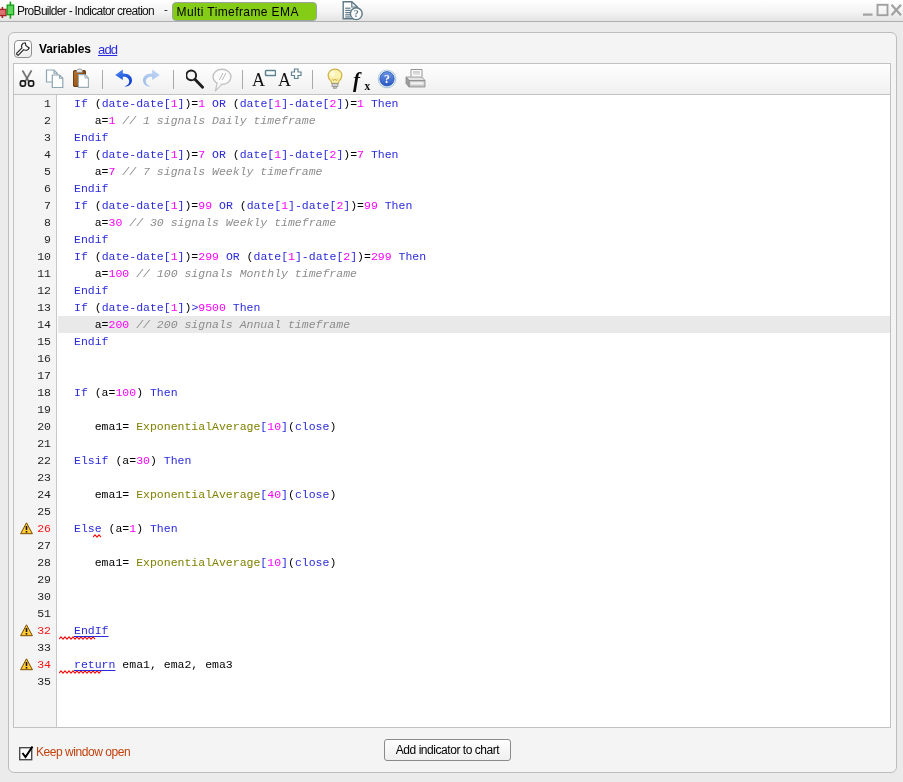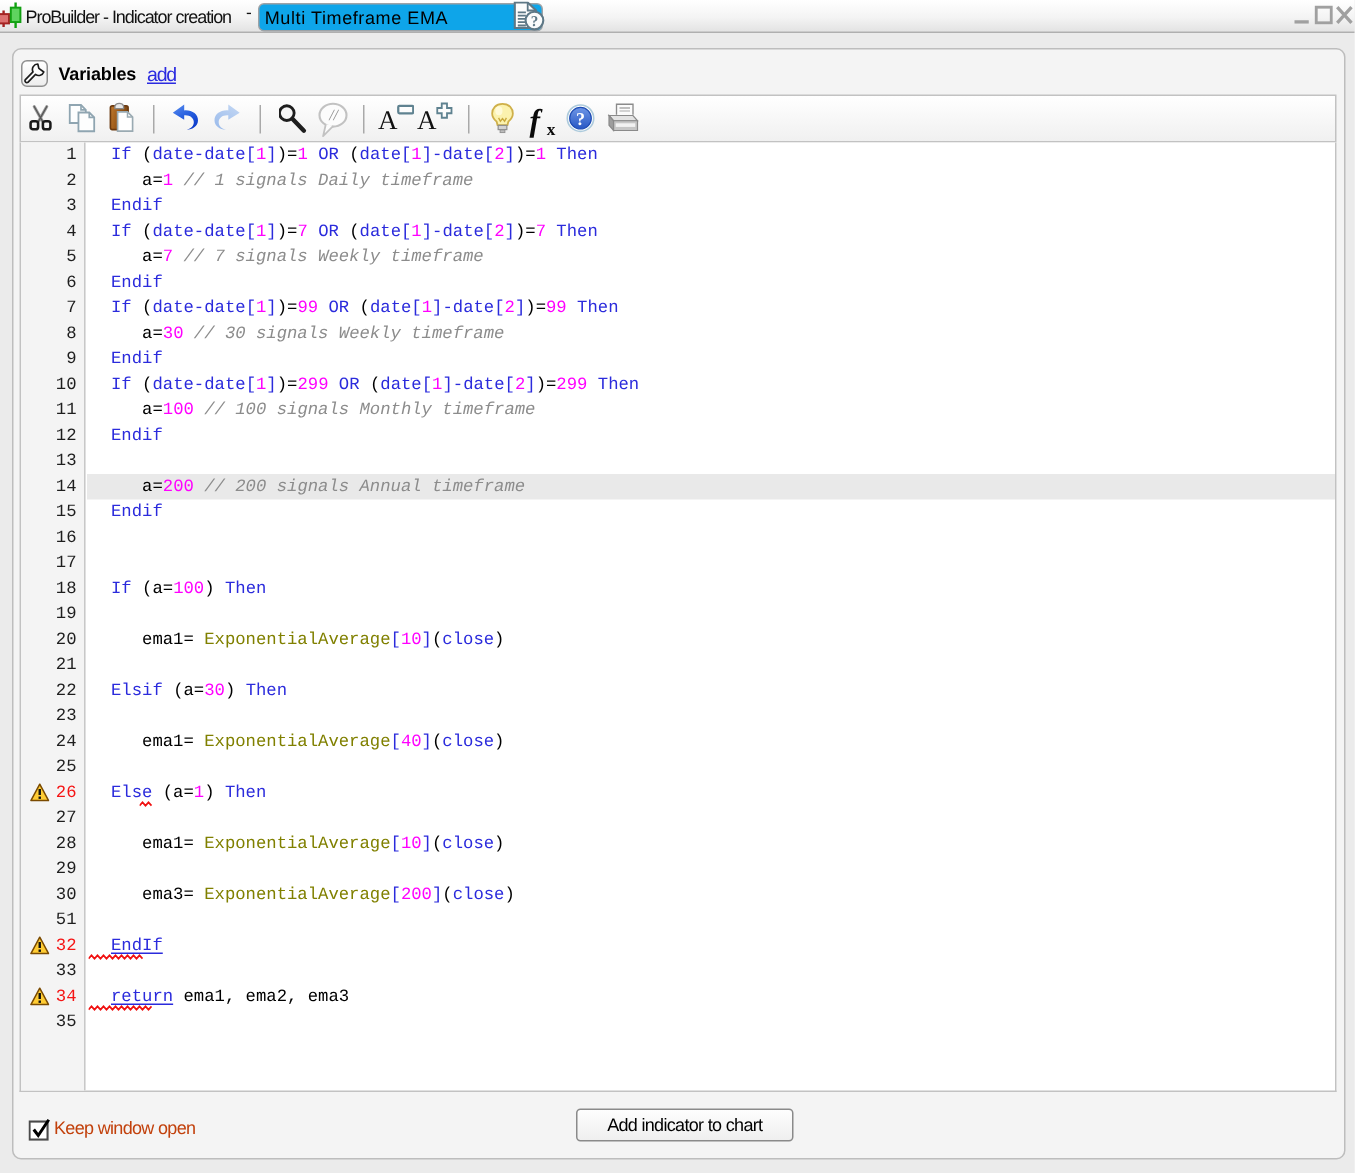--- a/index.html
+++ b/index.html
@@ -3,21 +3,21 @@
 <style>
 html,body{margin:0;padding:0;width:903px;height:782px;overflow:hidden;background:#EBEBEB;
   font-family:"Liberation Sans",sans-serif;}
 *{box-sizing:border-box;}
 .abs{position:absolute;}
 
 #titlebar{left:0;top:0;width:903px;height:22px;
   background:linear-gradient(#FFFFFF,#F4F4F4 55%,#E3E3E3);border-bottom:1px solid #AFAFAF;}
 #title{left:17px;top:4px;font-size:12px;letter-spacing:-0.7px;color:#121212;}
 #tdash{left:164px;top:3px;font-size:11.5px;color:#121212;}
-#tinput{left:172px;top:1.5px;width:190px;height:19px;background:#0ea5e9;border:1px solid #9DA2A6;
+#tinput{left:172px;top:1.5px;width:145px;height:19px;background:#84cc16;border:1px solid #9DA2A6;
   border-radius:4px;font-size:12px;letter-spacing:0.4px;color:#000;line-height:18px;padding-left:3.5px;}
 
 #panel{left:8px;top:32px;width:889px;height:741px;background:#F4F4F4;
   border:1px solid #BDBDBD;border-radius:6px;}
 #wrenchbtn{left:14px;top:40px;width:18px;height:18px;border:1px solid #8F8F8F;border-radius:4px;
   background:linear-gradient(#FFFFFF,#EDEDED);}
 #vars{left:39px;top:42px;font-size:12px;letter-spacing:-0.1px;font-weight:bold;color:#000;}
 #add{left:98px;top:42px;font-size:13px;letter-spacing:-0.8px;color:#2B2BE0;text-decoration:underline;}
 
 #toolbar{left:13px;top:63px;width:878px;height:32px;background:linear-gradient(#FFFFFF,#F0F0F0);
@@ -36,21 +36,21 @@
 .k{color:#2B2BDC;}
 .n{color:#FF00FF;}
 .f{color:#808000;}
 .c{color:#8C8C8C;font-style:italic;}
 .uw{text-decoration:underline;text-decoration-thickness:1px;text-underline-offset:2px;}
 .zig{position:absolute;top:14px;height:4px;}
 .warn{position:absolute;left:6px;top:2px;}
 
 #cbx{left:19px;top:745px;}
 #cblabel{left:36px;top:745px;font-size:12px;letter-spacing:-0.45px;color:#c2410c;}
-#addbtn{left:384px;top:739px;width:145px;height:22px;background:linear-gradient(#FEFEFE,#EFEFEF);
+#addbtn{left:384px;top:739px;width:127px;height:22px;background:linear-gradient(#FEFEFE,#EFEFEF);
   border:1px solid #8A8A8A;border-radius:3px;font-size:12px;letter-spacing:-0.45px;color:#000;text-align:center;line-height:20px;}
 .icon{position:absolute;top:68px;}
 text{font-family:"Liberation Serif",serif;}
 </style></head>
 <body>
 <div id="titlebar" class="abs"></div>
 <svg class="abs" style="left:0;top:0" width="16" height="21" viewBox="0 0 16 21">
   <line x1="2.4" y1="7" x2="2.4" y2="18" stroke="#A42222" stroke-width="1.6"></line>
   <rect x="-1" y="9.4" width="7" height="6.2" fill="#DD7070" stroke="#A42222" stroke-width="1.3"></rect>
   <line x1="10.4" y1="1.6" x2="10.4" y2="18.6" stroke="#0FA00F" stroke-width="1.6"></line>
@@ -193,21 +193,21 @@
       <div class="row" style="top:34px"><span class="ln">3</span><span class="code"><span class="k">Endif</span></span></div>
       <div class="row" style="top:51px"><span class="ln">4</span><span class="code"><span class="k">If</span> (<span class="k">date</span><span class="k">-</span><span class="k">date</span><span class="k">[</span><span class="n">1</span><span class="k">]</span>)=<span class="n">7</span> <span class="k">OR</span> (<span class="k">date</span><span class="k">[</span><span class="n">1</span><span class="k">]</span><span class="k">-</span><span class="k">date</span><span class="k">[</span><span class="n">2</span><span class="k">]</span>)=<span class="n">7</span> <span class="k">Then</span></span></div>
       <div class="row" style="top:68px"><span class="ln">5</span><span class="code">   a=<span class="n">7</span> <span class="c">// 7 signals Weekly timeframe</span></span></div>
       <div class="row" style="top:85px"><span class="ln">6</span><span class="code"><span class="k">Endif</span></span></div>
       <div class="row" style="top:102px"><span class="ln">7</span><span class="code"><span class="k">If</span> (<span class="k">date</span><span class="k">-</span><span class="k">date</span><span class="k">[</span><span class="n">1</span><span class="k">]</span>)=<span class="n">99</span> <span class="k">OR</span> (<span class="k">date</span><span class="k">[</span><span class="n">1</span><span class="k">]</span><span class="k">-</span><span class="k">date</span><span class="k">[</span><span class="n">2</span><span class="k">]</span>)=<span class="n">99</span> <span class="k">Then</span></span></div>
       <div class="row" style="top:119px"><span class="ln">8</span><span class="code">   a=<span class="n">30</span> <span class="c">// 30 signals Weekly timeframe</span></span></div>
       <div class="row" style="top:136px"><span class="ln">9</span><span class="code"><span class="k">Endif</span></span></div>
       <div class="row" style="top:153px"><span class="ln">10</span><span class="code"><span class="k">If</span> (<span class="k">date</span><span class="k">-</span><span class="k">date</span><span class="k">[</span><span class="n">1</span><span class="k">]</span>)=<span class="n">299</span> <span class="k">OR</span> (<span class="k">date</span><span class="k">[</span><span class="n">1</span><span class="k">]</span><span class="k">-</span><span class="k">date</span><span class="k">[</span><span class="n">2</span><span class="k">]</span>)=<span class="n">299</span> <span class="k">Then</span></span></div>
       <div class="row" style="top:170px"><span class="ln">11</span><span class="code">   a=<span class="n">100</span> <span class="c">// 100 signals Monthly timeframe</span></span></div>
       <div class="row" style="top:187px"><span class="ln">12</span><span class="code"><span class="k">Endif</span></span></div>
-      <div class="row" style="top:204px"><span class="ln">13</span></div>
+      <div class="row" style="top:204px"><span class="ln">13</span><span class="code"><span class="k">If</span> (<span class="k">date</span><span class="k">-</span><span class="k">date</span><span class="k">[</span><span class="n">1</span><span class="k">]</span>)<span class="k">&gt;</span><span class="n">9500</span> <span class="k">Then</span></span></div>
       <div class="row" style="top:221px"><span class="ln">14</span><span class="code">   a=<span class="n">200</span> <span class="c">// 200 signals Annual timeframe</span></span></div>
       <div class="row" style="top:238px"><span class="ln">15</span><span class="code"><span class="k">Endif</span></span></div>
       <div class="row" style="top:255px"><span class="ln">16</span><span class="code"></span></div>
       <div class="row" style="top:272px"><span class="ln">17</span><span class="code"></span></div>
       <div class="row" style="top:289px"><span class="ln">18</span><span class="code"><span class="k">If</span> (a=<span class="n">100</span>) <span class="k">Then</span></span></div>
       <div class="row" style="top:306px"><span class="ln">19</span><span class="code"></span></div>
       <div class="row" style="top:323px"><span class="ln">20</span><span class="code">   ema1= <span class="f">ExponentialAverage</span><span class="k">[</span><span class="n">10</span><span class="k">]</span>(<span class="k">close</span>)</span></div>
       <div class="row" style="top:340px"><span class="ln">21</span><span class="code"></span></div>
       <div class="row" style="top:357px"><span class="ln">22</span><span class="code"><span class="k">Elsif</span> (a=<span class="n">30</span>) <span class="k">Then</span></span></div>
       <div class="row" style="top:374px"><span class="ln">23</span><span class="code"></span></div>
@@ -216,21 +216,21 @@
       <div class="row" style="top:425px"><svg class="warn" width="13" height="13" viewBox="0 0 13 13">
           <path d="M6.5,0.8 L12.4,11.7 L0.6,11.7 Z" fill="#FFCC33" stroke="#7A4A00" stroke-width="1" stroke-linejoin="round"></path>
           <rect x="5.7" y="4" width="1.6" height="4" fill="#111"></rect>
           <rect x="5.7" y="9" width="1.6" height="1.6" fill="#111"></rect>
         </svg><svg class="zig" style="left:79px" width="10" height="4" viewBox="0 0 10 4">
           <path d="M0,3.1 L2,0.9 L4,3.1 L6,0.9 L8,3.1" fill="none" stroke="#F01010" stroke-width="1.1"></path>
         </svg><span class="ln lnw">26</span><span class="code"><span class="k">Else</span> (a=<span class="n">1</span>) <span class="k">Then</span></span></div>
       <div class="row" style="top:442px"><span class="ln">27</span><span class="code"></span></div>
       <div class="row" style="top:459px"><span class="ln">28</span><span class="code">   ema1= <span class="f">ExponentialAverage</span><span class="k">[</span><span class="n">10</span><span class="k">]</span>(<span class="k">close</span>)</span></div>
       <div class="row" style="top:476px"><span class="ln">29</span></div>
-      <div class="row" style="top:493px"><span class="ln">30</span><span class="code">   ema3= <span class="f">ExponentialAverage</span><span class="k">[</span><span class="n">200</span><span class="k">]</span>(<span class="k">close</span>)</span></div>
+      <div class="row" style="top:493px"><span class="ln">30</span></div>
       <div class="row" style="top:510px"><span class="ln">51</span><span class="code"></span></div>
       <div class="row" style="top:527px"><svg class="warn" width="13" height="13" viewBox="0 0 13 13">
           <path d="M6.5,0.8 L12.4,11.7 L0.6,11.7 Z" fill="#FFCC33" stroke="#7A4A00" stroke-width="1" stroke-linejoin="round"></path>
           <rect x="5.7" y="4" width="1.6" height="4" fill="#111"></rect>
           <rect x="5.7" y="9" width="1.6" height="1.6" fill="#111"></rect>
         </svg><svg class="zig" style="left:45px" width="37" height="4" viewBox="0 0 37 4">
           <path d="M0,3.1 L2,0.9 L4,3.1 L6,0.9 L8,3.1 L10,0.9 L12,3.1 L14,0.9 L16,3.1 L18,0.9 L20,3.1 L22,0.9 L24,3.1 L26,0.9 L28,3.1 L30,0.9 L32,3.1 L34,0.9 L36,3.1" fill="none" stroke="#F01010" stroke-width="1.1"></path>
         </svg><span class="ln lnw">32</span><span class="code"><span class="k uw">EndIf</span></span></div>
       <div class="row" style="top:544px"><span class="ln">33</span><span class="code"></span></div>
       <div class="row" style="top:561px"><svg class="warn" width="13" height="13" viewBox="0 0 13 13">

